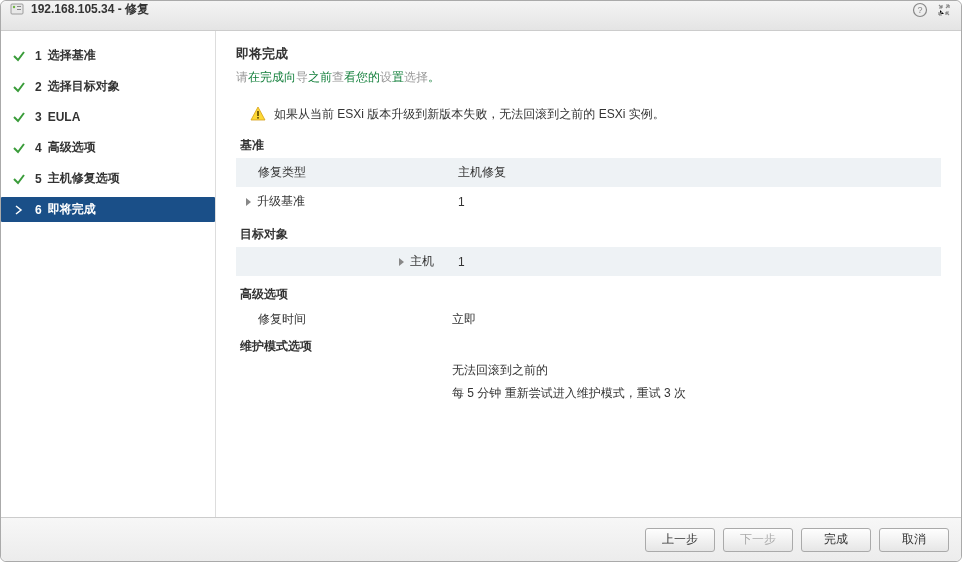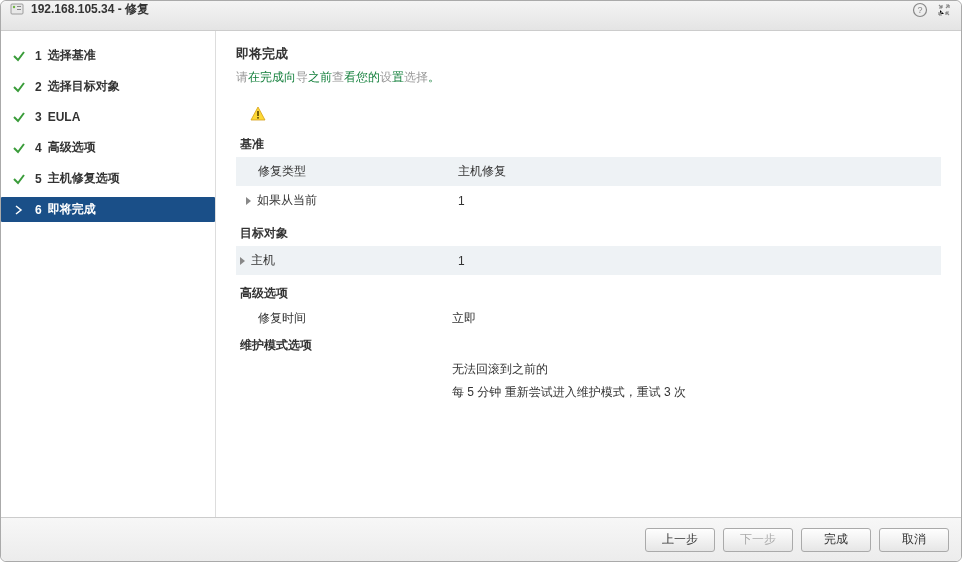--- a/index.html
+++ b/index.html
@@ -263,41 +263,42 @@
       </div>
 
       <div class="warning">
         <span class="warn-icon">
           <svg width="16" height="16" viewBox="0 0 16 16">
             <path d="M8 1 L15 14 L1 14 Z" fill="#fdd835" stroke="#d4a017" stroke-width="0.8"></path>
             <rect x="7.2" y="5" width="1.6" height="5" fill="#5a4500"></rect>
             <rect x="7.2" y="11" width="1.6" height="1.6" fill="#5a4500"></rect>
           </svg>
         </span>
+        <span>如果从当前 ESXi 版本升级到新版本失败，无法回滚到之前的 ESXi 实例。</span>
       </div>
 
       <div class="section-header">基准</div>
       <table class="kv-table">
         <tbody>
             <tr class="shaded">
           <td class="key">修复类型</td>
           <td>主机修复</td>
         </tr>
         <tr>
-          <td class="key" style="padding-left:10px;"><span class="expand-arrow"></span><span>如果从当前</span></td>
+          <td class="key" style="padding-left:10px;"><span class="expand-arrow"></span><span>升级基准</span></td>
           <td>1</td>
         </tr>
       </tbody>
         </table>
 
       <div class="section-header">目标对象</div>
       <table class="kv-table">
         <tbody>
             <tr class="shaded">
-          <td class="key" style="padding-left:4px;"><span class="expand-arrow"></span><span>主机</span></td>
+          <td class="key" style="padding-left:10px;text-align:right;"><span class="expand-arrow"></span><span>主机</span></td>
           <td>1</td>
         </tr>
       </tbody>
         </table>
 
       <div class="section-header">高级选项</div>
       <div class="kv-plain">
         <span class="k">修复时间</span>
         <span>立即</span>
       </div>

